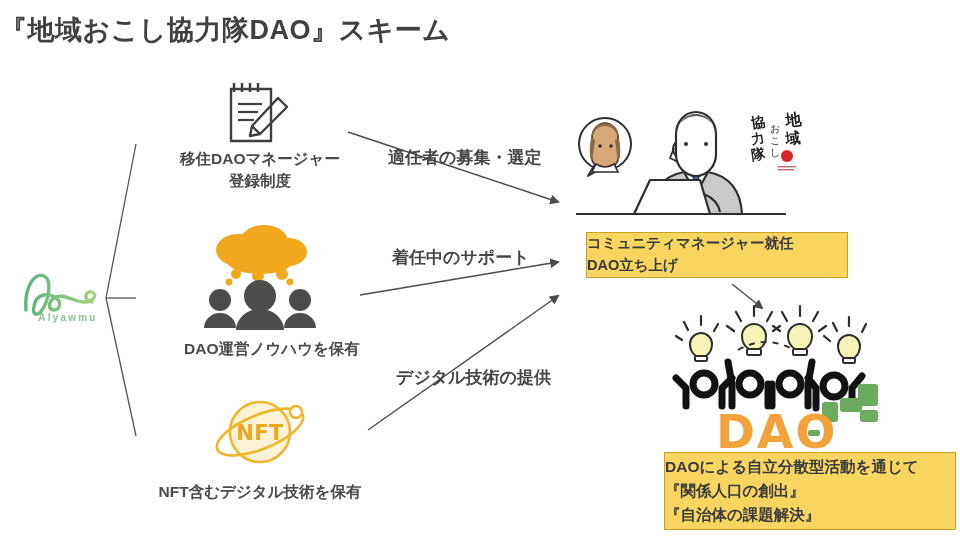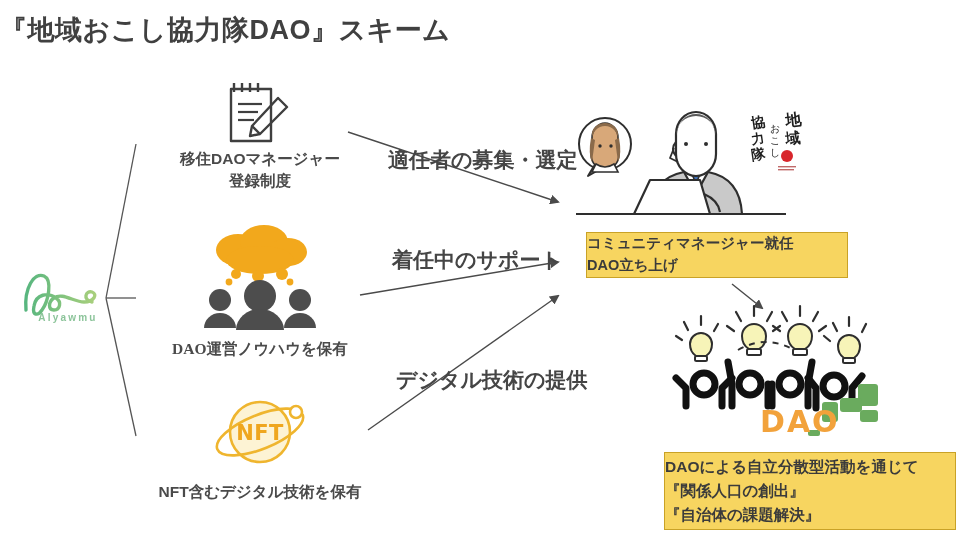--- a/index.html
+++ b/index.html
@@ -38,26 +38,26 @@
   
   .item-label{
     text-align:center;
     font-size:15.5px;
     font-weight:bold;
     color:#4a4a4a;
     line-height:1.45;
     white-space:nowrap;
   }
   #label-1{left:140px;top:148px;width:240px;}
-  #label-2{left:130px;top:338px;width:260px;font-family:Liberation Serif, serif;}
+  #label-2{left:142px;top:338px;width:260px;}
   #label-3{left:120px;top:481px;width:280px;}
 
   
   .arrow-label{
-    font-size:21px;
+    font-size:17px;
     font-weight:bold;
     color:#454545;
     white-space:nowrap;
   }
   #arrow-label-1{left:388px;top:146px;}
   #arrow-label-2{left:392px;top:246px;}
   #arrow-label-3{left:396px;top:366px;}
 
   
   .callout{
@@ -78,25 +78,24 @@
   }
   #callout-bottom{
     left:664px;top:452px;width:292px;height:78px;
     font-size:15.5px;line-height:1.55;
   }
   .callout .ln{display:block;white-space:nowrap;}
 
   
   #dao-word{
     left:716px;top:404px;
-    font-size:30px;font-weight:bold;
+    font-size:47px;font-weight:bold;
     color:#f2a23b;
     letter-spacing:2px;
     font-family:"DejaVu Sans",sans-serif;
-    margin-left:44px;
   }
   
   svg{display:block;overflow:visible;}
 </style>
 </head>
 <body>
 
 <div class="stage">
 
   <div class="abs" id="page-title">『地域おこし協力隊DAO』スキーム</div>

